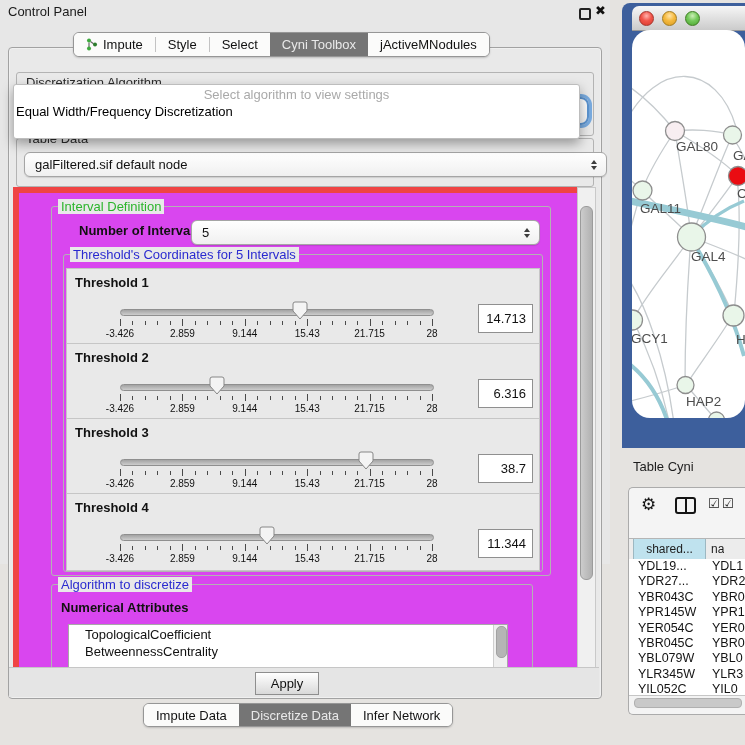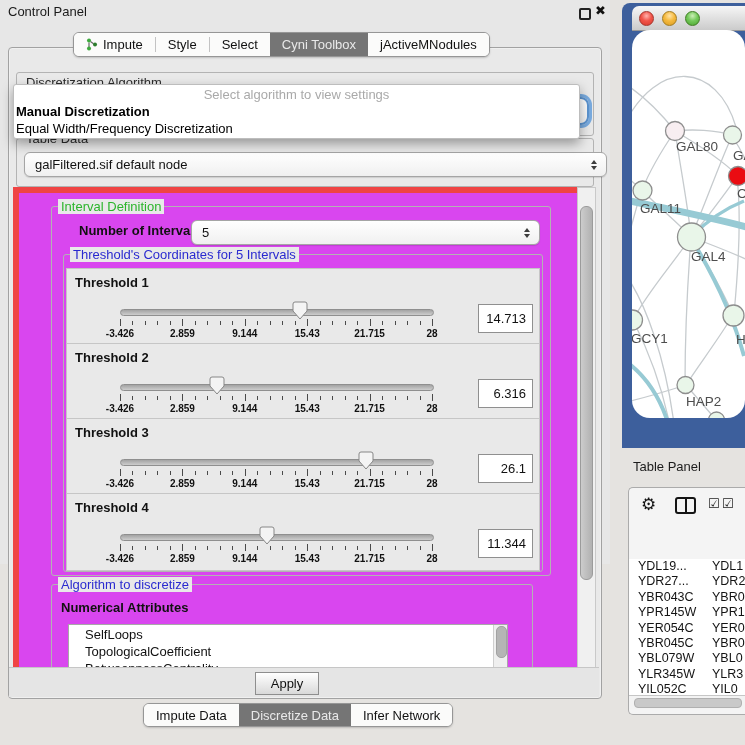--- a/index.html
+++ b/index.html
@@ -64,21 +64,21 @@
   #num-label{position:absolute;left:60px;top:30px;font-size:13px;font-weight:bold;color:#111;}
   #num-combo{left:172px;top:27px;width:327px;height:23px;}
   #thresholds-group{left:44px;top:61px;width:478px;height:316px;}
   #threshold-stack{position:absolute;left:47px;top:75px;width:472px;height:302px;}
   .th-box{position:absolute;left:0;width:472px;height:76px;background:#e9e9e9;border:1px solid #c6c6c6;}
   .th-label{position:absolute;left:8px;top:6px;font-size:13px;font-weight:bold;color:#111;}
   .th-track{position:absolute;left:53px;top:40px;width:312px;height:5px;border:1px solid #8f8f8f;border-radius:4px;
     background:linear-gradient(#a3a3a3,#cdcdcd);}
   .tick{position:absolute;top:52px;width:1px;height:4px;background:#4a4a4a;}
   .tick.major{top:50px;height:7px;}
-  .tick-label{position:absolute;top:59px;transform:translateX(-50%);font-size:10px;font-weight:bold;color:#111;white-space:nowrap;}
+  .tick-label{position:absolute;top:59px;transform:translateX(-50%);font-size:10px;font-weight:normal;color:#111;white-space:nowrap;}
   .th-thumb{position:absolute;top:32px;width:16px;height:19px;}
   .th-value{position:absolute;left:411px;top:35px;width:47px;height:27px;background:#fff;border:1px solid #8f8f8f;
     font-size:13px;color:#111;display:flex;align-items:center;justify-content:flex-end;padding-right:6px;}
 
   
   #attr-group{left:32px;top:391px;width:480px;height:120px;}
   #attr-heading{position:absolute;left:42px;top:407px;font-size:13px;font-weight:bold;color:#111;}
   #attr-list{position:absolute;left:49px;top:431px;width:438px;height:49px;background:#fff;border:1px solid #a8a8a8;
     overflow:hidden;padding-top:1px;}
   .attr-item{font-size:13px;color:#111;line-height:17px;padding-left:16px;white-space:nowrap;}
@@ -163,21 +163,20 @@
       </div>
 
     <div class="group" id="algo-group">
       <div class="group-title" id="algo-title">Discretization Algorithm</div>
     </div>
     <div class="abs" id="algo-combo"></div>
 
     <div id="popup">
       <div class="popup-hint">Select algorithm to view settings</div>
       <div id="popup-options">
-          <div class="popup-opt bold">Manual Discretization</div>
           <div class="popup-opt">Equal Width/Frequency Discretization</div>
         </div>
     </div>
 
     <div class="group" id="tabledata-group">
       <div class="group-title" style="top:-8px">Table Data</div>
     </div>
     <div class="combo" id="tabledata-combo">
       <span>galFiltered.sif default node</span>
       <span class="stepper">
@@ -315,21 +314,21 @@
             <span class="tick major" style="left: 365px;"></span>
             <span class="tick-label" style="left: 53px;">-3.426</span>
             <span class="tick-label" style="left: 115.4px;">2.859</span>
             <span class="tick-label" style="left: 177.8px;">9.144</span>
             <span class="tick-label" style="left: 240.2px;">15.43</span>
             <span class="tick-label" style="left: 302.6px;">21.715</span>
             <span class="tick-label" style="left: 365px;">28</span>
             <div class="th-thumb" style="left: 291.475px;"><svg width="16" height="19" viewBox="0 0 16 19">
                 <path d="M3 1 H13 Q15 1 15 3 V10 L8 18 L1 10 V3 Q1 1 3 1 Z" fill="#f4f4f4" stroke="#878787"></path>
               </svg></div>
-            <div class="th-value">26.1</div>
+            <div class="th-value">38.7</div>
           </div>
           <div class="th-box" style="top: 225px;">
             <div class="th-label">Threshold 4</div>
             <div class="th-track"></div>
             <span class="tick major" style="left: 53px;"></span>
             <span class="tick" style="left: 65.48px;"></span>
             <span class="tick" style="left: 77.96px;"></span>
             <span class="tick" style="left: 90.44px;"></span>
             <span class="tick" style="left: 102.92px;"></span>
             <span class="tick major" style="left: 115.4px;"></span>
@@ -364,21 +363,20 @@
               </svg></div>
             <div class="th-value">11.344</div>
           </div>
         </div>
 
       <div class="group" id="attr-group">
         <div class="group-title gt-blue" style="top:-8px">Algorithm to discretize</div>
       </div>
       <div id="attr-heading">Numerical Attributes</div>
       <div id="attr-list">
-          <div class="attr-item">SelfLoops</div>
           <div class="attr-item">TopologicalCoefficient</div>
           <div class="attr-item">BetweennessCentrality</div>
         </div>
       <div id="attr-scrollbar">
           <div class="thumb"></div>
         </div>
     </div>
 
     <div id="main-scrollbar">
       <div class="thumb"></div>
@@ -446,28 +444,34 @@
           <text x="101" y="130" fill="#4d4d4d" font-family="&quot;Liberation Sans&quot;,sans-serif" font-size="13.5">GA</text>
           <text x="105" y="168" fill="#4d4d4d" font-family="&quot;Liberation Sans&quot;,sans-serif" font-size="13.5">C</text>
           <text x="8" y="183" fill="#4d4d4d" font-family="&quot;Liberation Sans&quot;,sans-serif" font-size="13.5">GAL11</text>
           <text x="59" y="231" fill="#4d4d4d" font-family="&quot;Liberation Sans&quot;,sans-serif" font-size="13.5">GAL4</text>
           <text x="-1" y="313" fill="#4d4d4d" font-family="&quot;Liberation Sans&quot;,sans-serif" font-size="13.5">GCY1</text>
           <text x="104" y="314" fill="#4d4d4d" font-family="&quot;Liberation Sans&quot;,sans-serif" font-size="13.5">H</text>
           <text x="54" y="376" fill="#4d4d4d" font-family="&quot;Liberation Sans&quot;,sans-serif" font-size="13.5">HAP2</text>
         </svg></div>
   </div>
 
-  <div id="tp-title">Table Panel</div>
+  <div id="tp-title">Table Cyni</div>
   <div id="tp-container">
     <span class="tp-gear">⚙</span>
     <span class="tp-split">
         <i></i>
       </span>
     <span class="tp-check" id="tp-check1">☑</span>
     <span class="tp-check" id="tp-check2">☑</span>
+    <div id="tp-header">
+      <div id="tp-h1">shared...</div>
+      <div id="tp-h2">
+          <span>na</span>
+        </div>
+    </div>
     <div id="tp-rows">
         <div class="trow">
           <span class="tcell tc1">YDL19...</span>
           <span class="tcell tc2">YDL1</span>
         </div>
         <div class="trow">
           <span class="tcell tc1">YDR27...</span>
           <span class="tcell tc2">YDR2</span>
         </div>
         <div class="trow">

